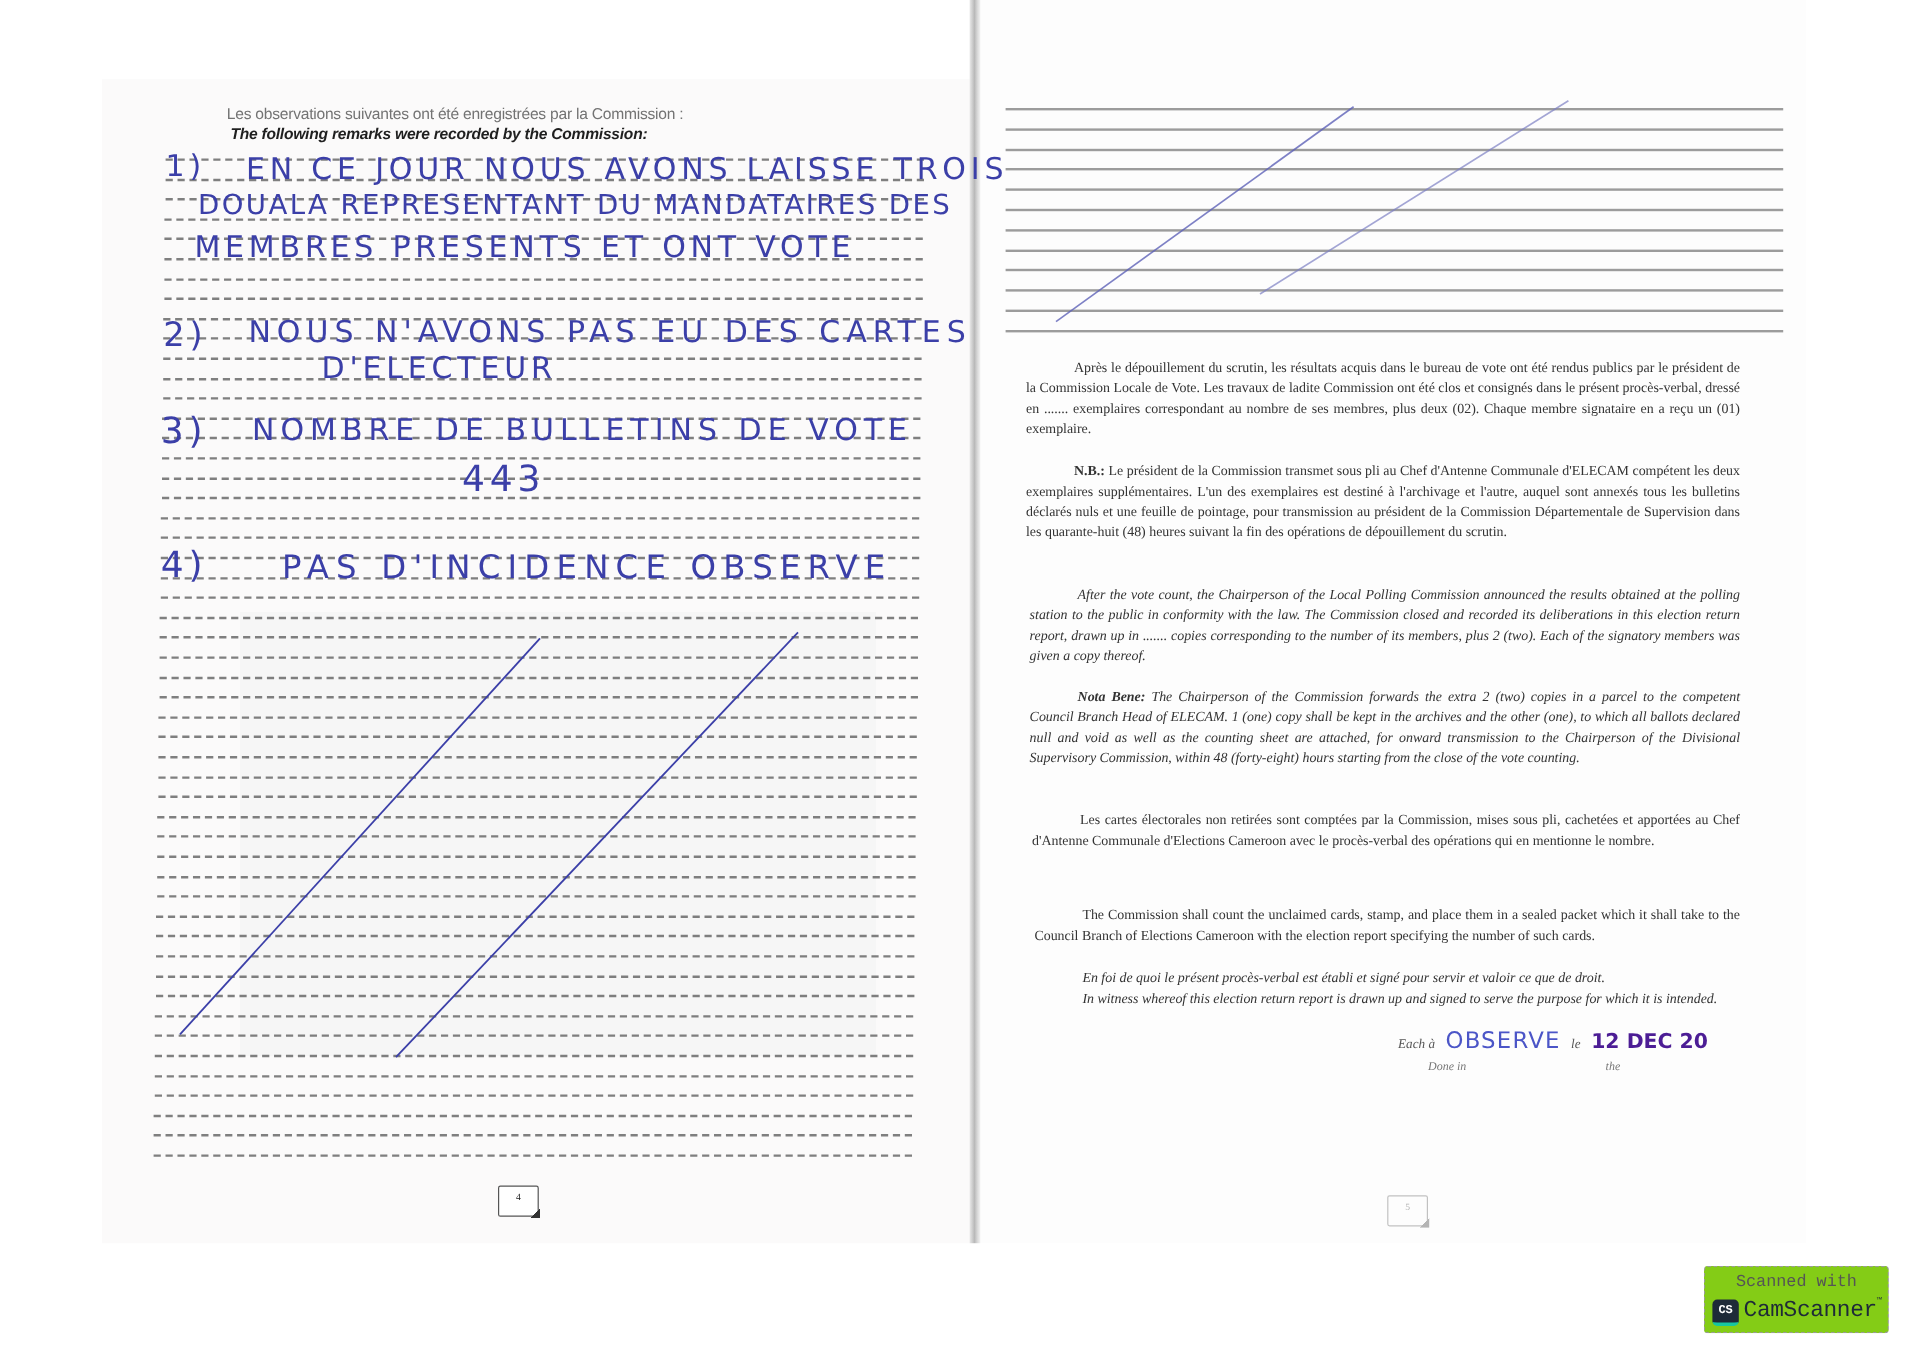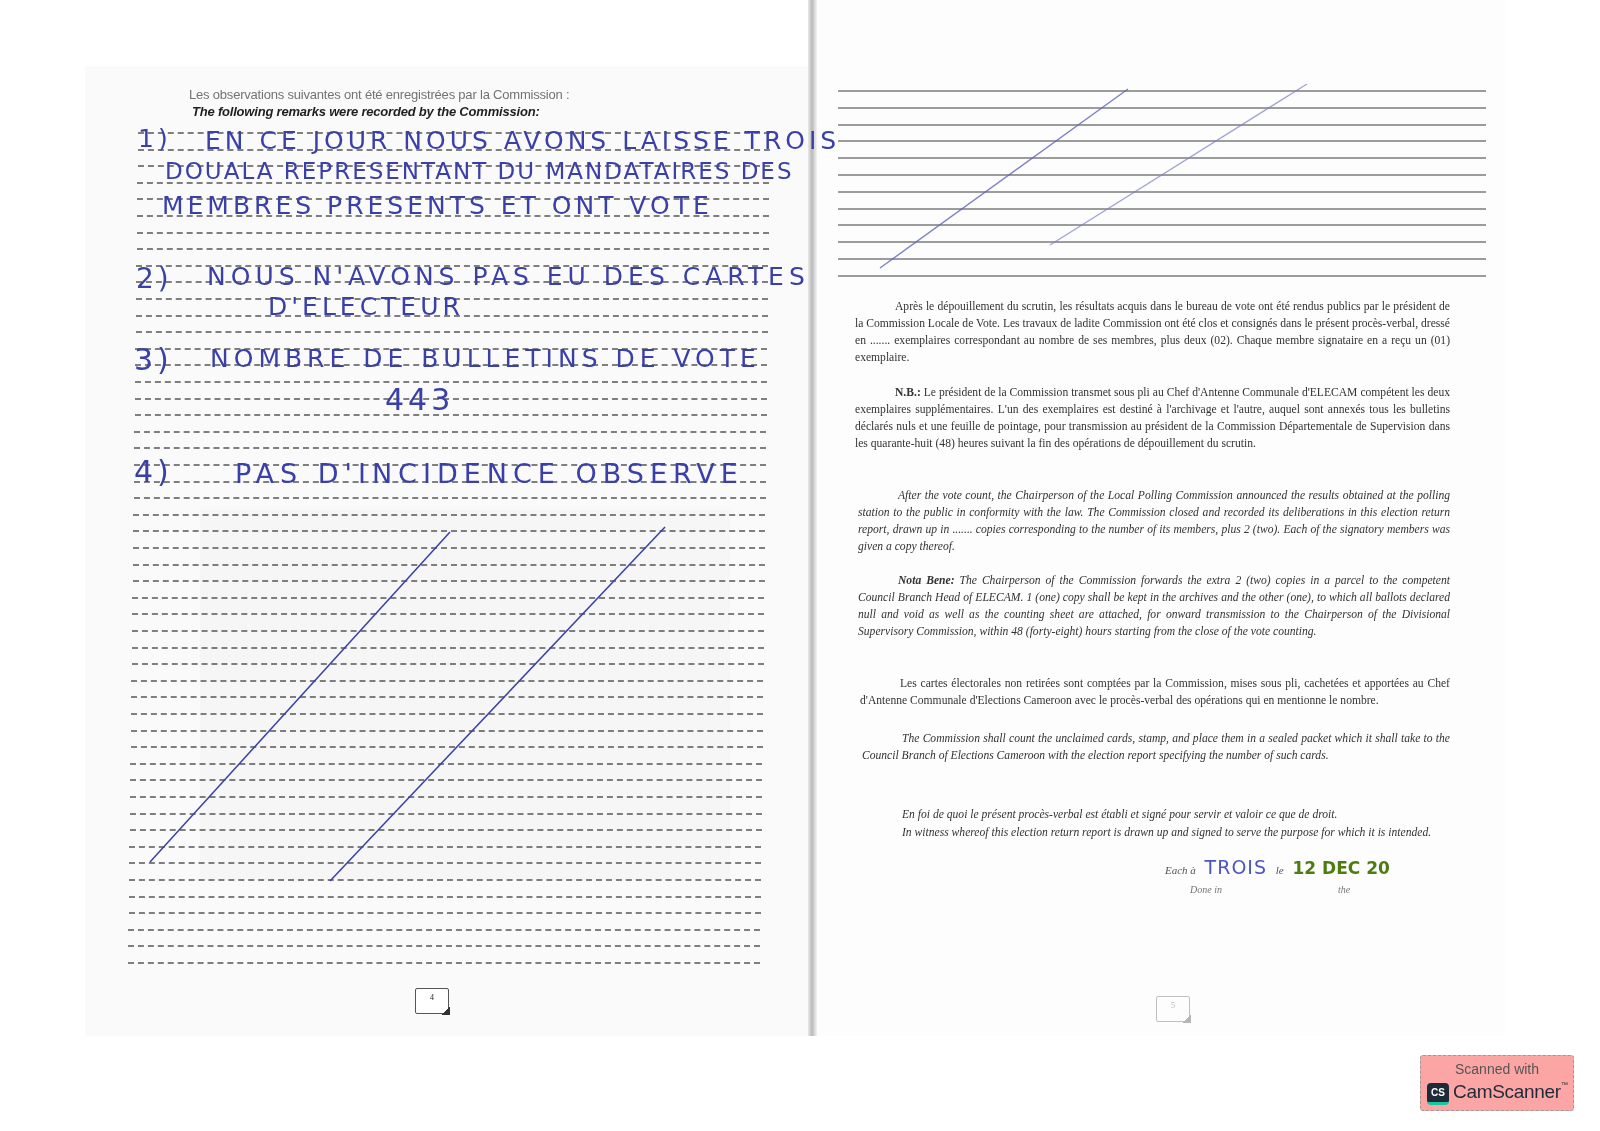--- a/index.html
+++ b/index.html
@@ -19,31 +19,31 @@
   .hand { position:absolute; font-family:"DejaVu Sans", sans-serif; color:#3b3fa8; font-size:25px;
           letter-spacing:4px; white-space:nowrap; transform-origin:left bottom; }
   .strike-svg { position:absolute; left:0; top:0; width:1600px; height:1131px; pointer-events:none; }
   .para { position:absolute; font-size:11.6px; line-height:17px; color:#333; text-align:justify;
           text-indent:40px; }
   .para.italic { font-style:italic; }
   .para b { font-weight:bold; }
   .sig-row { position:absolute; left:1165px; top:856px; font-size:11px; font-style:italic; color:#555; }
   .sig-row .place { font-family:"DejaVu Sans", sans-serif; font-style:normal; color:#4b55c7;
                     font-size:19px; letter-spacing:1px; margin:0 6px; }
-  .sig-row .date { font-family:"DejaVu Sans", sans-serif; font-style:normal; color:#4d7c0f;
+  .sig-row .date { font-family:"DejaVu Sans", sans-serif; font-style:normal; color:#4c1d95;
                    font-weight:bold; font-size:17px; margin-left:6px; }
   .sig-sub { position:absolute; top:884px; font-size:10px; font-style:italic; color:#777; }
   .page-num { position:absolute; width:32px; height:24px; border:1.5px solid #555; border-radius:2px;
               font-size:8px; text-align:center; line-height:18px; color:#222; background:#fff; }
   .page-num::after { content:""; position:absolute; right:-2px; bottom:-2px; width:8px; height:8px;
                      background:linear-gradient(135deg,transparent 50%,#333 50%); }
   #page-num-right { opacity:.35; }
   .badge { position:absolute; left:1420px; top:1055px; width:152px; height:54px;
-           border:1.5px dashed #9a9a9a; border-radius:3px; background:#fca5a5;
-           font-family:Liberation Sans, sans-serif; }
+           border:1.5px dashed #9a9a9a; border-radius:3px; background:#84cc16;
+           font-family:Liberation Mono, monospace; }
   .badge .line1 { position:absolute; top:5px; width:100%; text-align:center; font-size:14px; color:#555; }
   .badge .logo { position:absolute; left:6px; top:27px; width:22px; height:22px; border-radius:4px;
                  background:#1e2a38; color:#fff; font-size:10px; font-weight:bold; text-align:center;
                  line-height:20px; border-bottom:3px solid #17c7a0; box-sizing:border-box; }
   .badge .line2 { position:absolute; left:32px; top:25px; font-size:19px; color:#1e2a38; letter-spacing:-0.3px; }
   .badge .tm { font-size:7px; vertical-align:top; }
   .ghost { position:absolute; background:#f2f2f2; opacity:.5; }
 </style>
 </head>
 <body>
@@ -157,33 +157,33 @@
 </div>
 <div class="para italic" style="left:858px;top:487px;width:592px;">
   <span>After the vote count, the Chairperson of the Local Polling Commission announced the results obtained at the polling station to the public in conformity with the law. The Commission closed and recorded its deliberations in this election return report, drawn up in ....... copies corresponding to the number of its members, plus 2 (two). Each of the signatory members was given a copy thereof.</span>
 </div>
 <div class="para italic" style="left:858px;top:572px;width:592px;">
   <b>Nota Bene:</b><span> The Chairperson of the Commission forwards the extra 2 (two) copies in a parcel to the competent Council Branch Head of ELECAM. 1 (one) copy shall be kept in the archives and the other (one), to which all ballots declared null and void as well as the counting sheet are attached, for onward transmission to the Chairperson of the Divisional Supervisory Commission, within 48 (forty-eight) hours starting from the close of the vote counting.</span>
 </div>
 <div class="para" style="left:860px;top:675px;width:590px;">
   <span>Les cartes électorales non retirées sont comptées par la Commission, mises sous pli, cachetées et apportées au Chef d'Antenne Communale d'Elections Cameroon avec le procès-verbal des opérations qui en mentionne le nombre.</span>
 </div>
-<div class="para" style="left:862px;top:730px;width:588px;font-style:italic;">
+<div class="para" style="left:862px;top:754px;width:588px;">
   <span>The Commission shall count the unclaimed cards, stamp, and place them in a sealed packet which it shall take to the Council Branch of Elections Cameroon with the election report specifying the number of such cards.</span>
 </div>
 <div class="para italic" style="left:862px;top:806px;width:590px;">
   <span>En foi de quoi le présent procès-verbal est établi et signé pour servir et valoir ce que de droit.</span>
 </div>
 <div class="para italic" style="left:862px;top:824px;width:590px;">
   <span>In witness whereof this election return report is drawn up and signed to serve the purpose for which it is intended.</span>
 </div>
 
 <div class="sig-row">
   <span>Each à</span>
-  <span class="place">TROIS</span>
+  <span class="place">OBSERVE</span>
   <span>le</span>
   <span class="date">12 DEC 20</span>
 </div>
 <div class="sig-sub" style="left:1190px;text-align:right;">Done in</div>
 <div class="sig-sub" style="left:1338px;text-align:right;">the</div>
 
 <div class="page-num" style="left:415px;top:988px;">4</div>
 <div class="page-num" id="page-num-right" style="left:1156px;top:996px;">5</div>
 
 <div class="badge">

